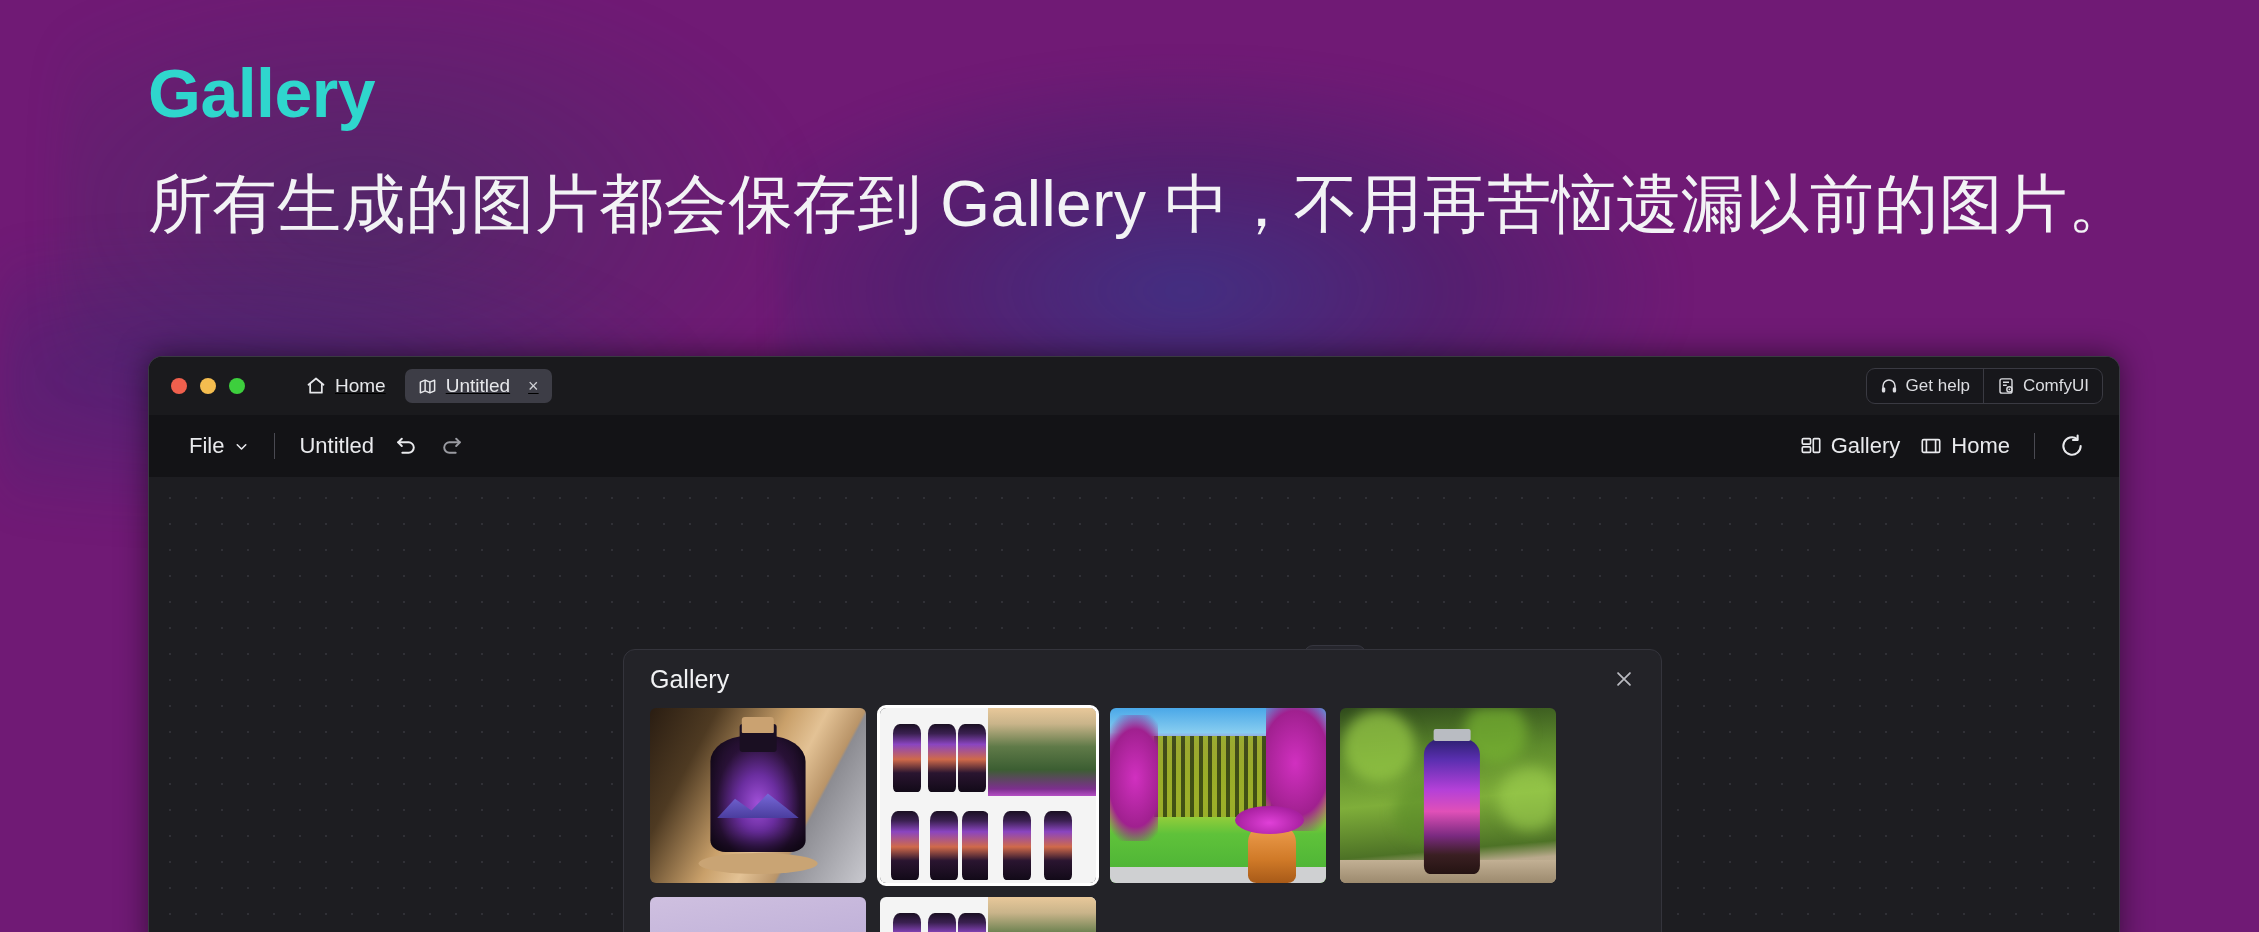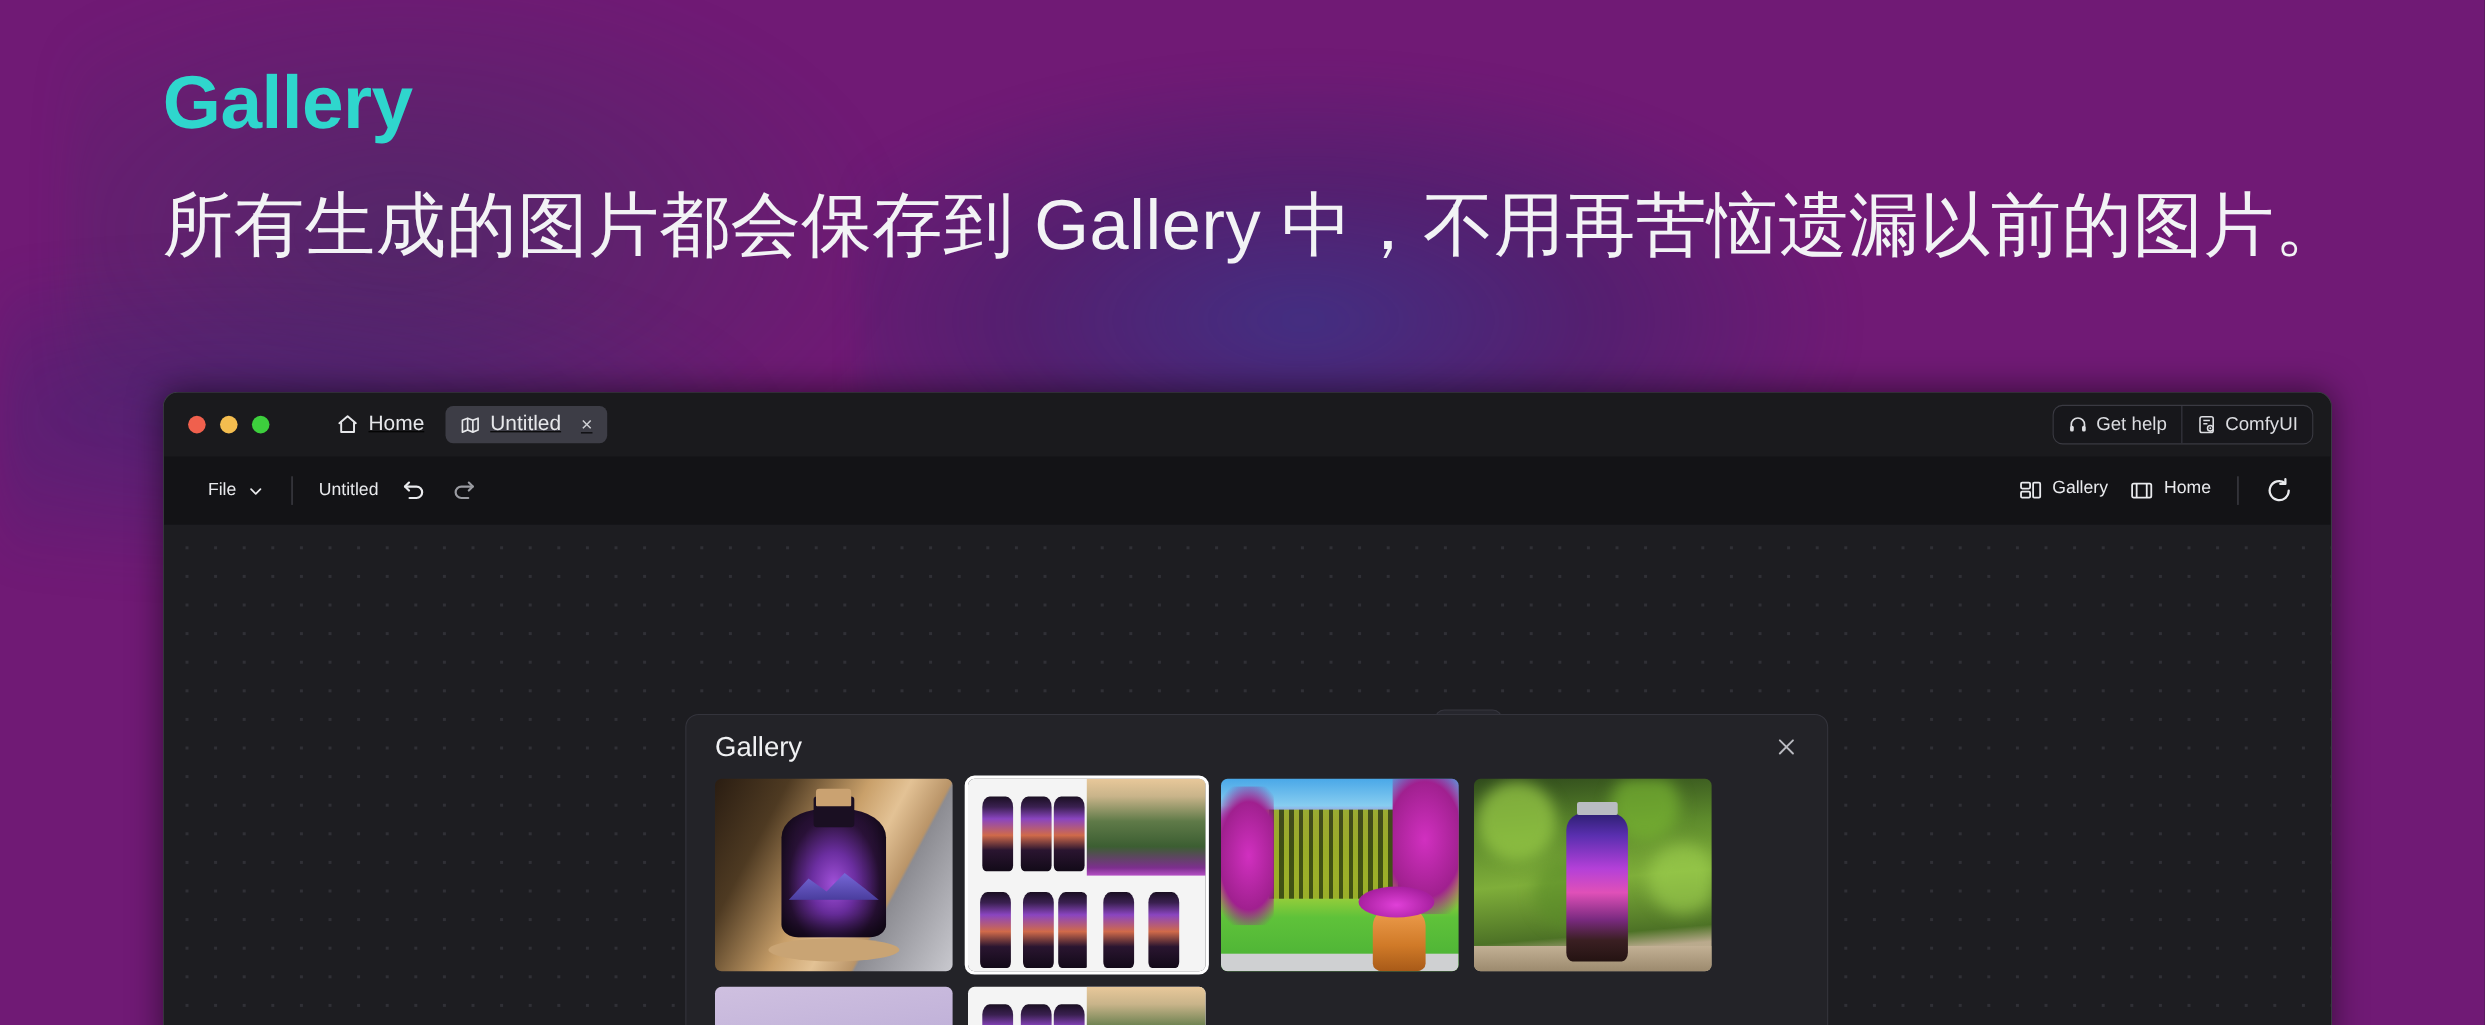--- a/index.html
+++ b/index.html
@@ -131,22 +131,22 @@
   .toolbar {
     position: relative;
     height: 62px;
     display: flex;
     align-items: center;
     padding: 0 24px 0 30px;
     background: transparent;
   }
   .tool-left { display: flex; align-items: center; gap: 0px; }
   .tool-item {
-    display: flex; gap: 9px;
-    font-size: 16px; color: #e9eaed;
+    display: flex; align-items: center; gap: 9px;
+    font-size: 22px; color: #e9eaed;
     padding: 6px 10px; border-radius: 6px; cursor: pointer;
   }
   .vdiv { width: 1px; height: 26px; background: #4a4a52; margin: 0 14px; }
   .tool-right {
     position: absolute; right: 24px; top: 50%; transform: translateY(-50%);
     display: flex; align-items: center;
   }
 
   
   .canvas {

